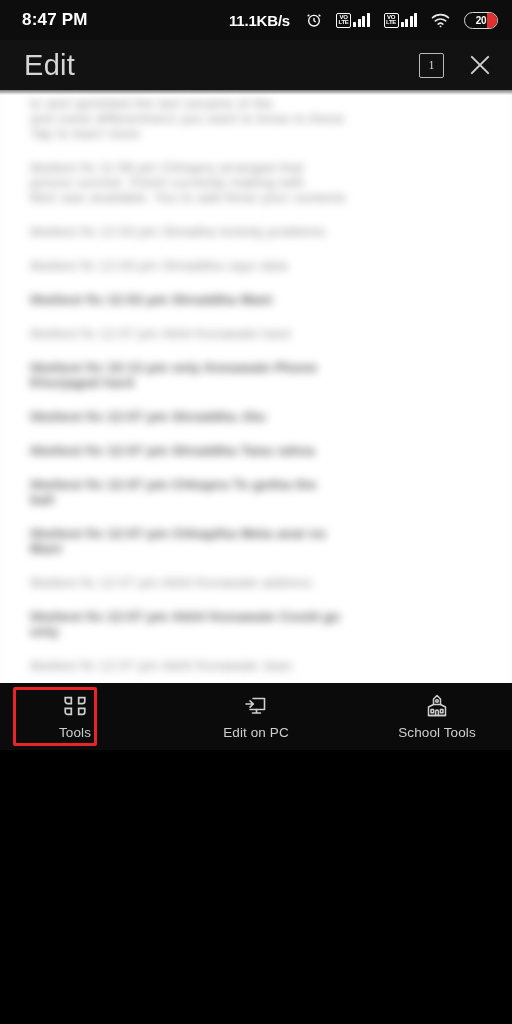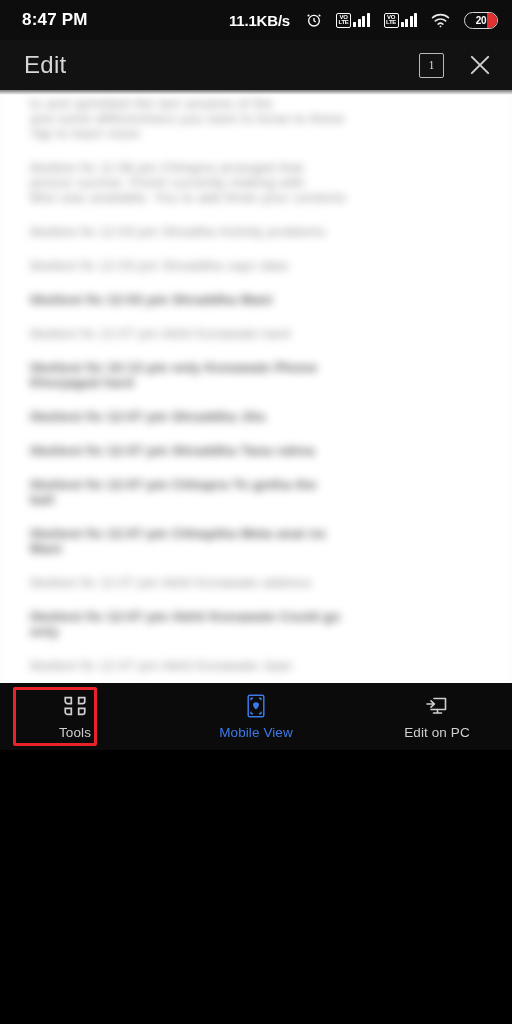--- a/index.html
+++ b/index.html
@@ -80,21 +80,21 @@
   }
 
   
   .appbar {
     height:50px; flex:0 0 50px;
     background:#121212;
     display:flex; align-items:center;
     padding:0 18px 0 24px;
   }
   .appbar-title {
-    font-size:24px; color:#d6d6d6;
+    font-size:29px; color:#d6d6d6;
     font-weight:normal; letter-spacing:.3px;
   }
   .appbar-actions {
     margin-left:auto;
     display:flex; align-items:center; gap:22px;
   }
   .page-badge {
     width:25px; height:25px;
     border:1.6px solid #b9b9b9;
     border-radius:2px;
@@ -295,40 +295,44 @@
         <svg width="26" height="26" viewBox="0 0 24 24" fill="none" stroke="#cfcfcf" stroke-width="1.6">
           <path d="M3 4.2h5.6v5.6H5.2A2.2 2.2 0 0 1 3 7.6z"></path>
           <path d="M15.4 4.2H21v3.4a2.2 2.2 0 0 1-2.2 2.2h-3.4z"></path>
           <path d="M3 14.2h5.6v5.6H5.2A2.2 2.2 0 0 1 3 17.6z"></path>
           <path d="M15.4 14.2H21v3.4a2.2 2.2 0 0 1-2.2 2.2h-3.4z"></path>
         </svg>
       </span>
       <span class="tb-label">Tools</span>
     </div>
 
-    <div class="tb-item active">
-      <span class="tb-icon">
-        <svg width="22" height="26" viewBox="0 0 20 26" fill="none" stroke="#3d79e8" stroke-width="1.5">
-          <rect x="2.2" y="2.2" width="15.6" height="21.6" rx="1.6"></rect>
-          <path d="M5 5.2h2M5 5.2v2M15 5.2h-2M15 5.2v2M5 20.8h2M5 20.8v-2M15 20.8h-2M15 20.8v-2"></path>
-          <path d="M10 9.2c-2 0-3 1.2-3 2.6 0 2 3 4.8 3 4.8s3-2.8 3-4.8c0-1.4-1-2.6-3-2.6z" fill="#3d79e8" stroke="none"></path>
-        </svg>
-      </span>
-      <span class="tb-label" style="color: rgb(61, 121, 232);">Mobile View</span>
-    </div>
 
 
     <div class="tb-item">
       <span class="tb-icon">
         <svg width="26" height="24" viewBox="0 0 26 24" fill="none" stroke="#cfcfcf" stroke-width="1.6" stroke-linecap="round" stroke-linejoin="round">
           <path d="M10 4.5h11.5v11H7"></path>
           <path d="M13.5 15.5v3.5M9.5 19h8"></path>
           <path d="M3 10h7M7 6.8 10.4 10 7 13.2"></path>
         </svg>
       </span>
       <span class="tb-label">Edit on PC</span>
     </div>
 
+    <div class="tb-item">
+      <span class="tb-icon">
+        <svg width="26" height="26" viewBox="0 0 26 26" fill="none" stroke="#cfcfcf" stroke-width="1.5" stroke-linecap="round" stroke-linejoin="round">
+          <path d="M13 2.5 9.5 6v5.5h7V6z"></path>
+          <circle cx="13" cy="8" r="1.3"></circle>
+          <path d="M9.5 11.5 4.5 14v8.5h17V14l-5-2.5"></path>
+          <path d="M4.5 22.5h17"></path>
+          <rect x="7" y="16.5" width="2.6" height="3.2"></rect>
+          <rect x="16.4" y="16.5" width="2.6" height="3.2"></rect>
+          <path d="M11.6 22.5v-4.2a1.4 1.4 0 0 1 2.8 0v4.2"></path>
+        </svg>
+      </span>
+      <span class="tb-label">School Tools</span>
+    </div>
 
     <div class="hl-box" style="border-color: rgb(232, 35, 42);"></div>
   </div>
 
 </div>
 
 </body></html>

